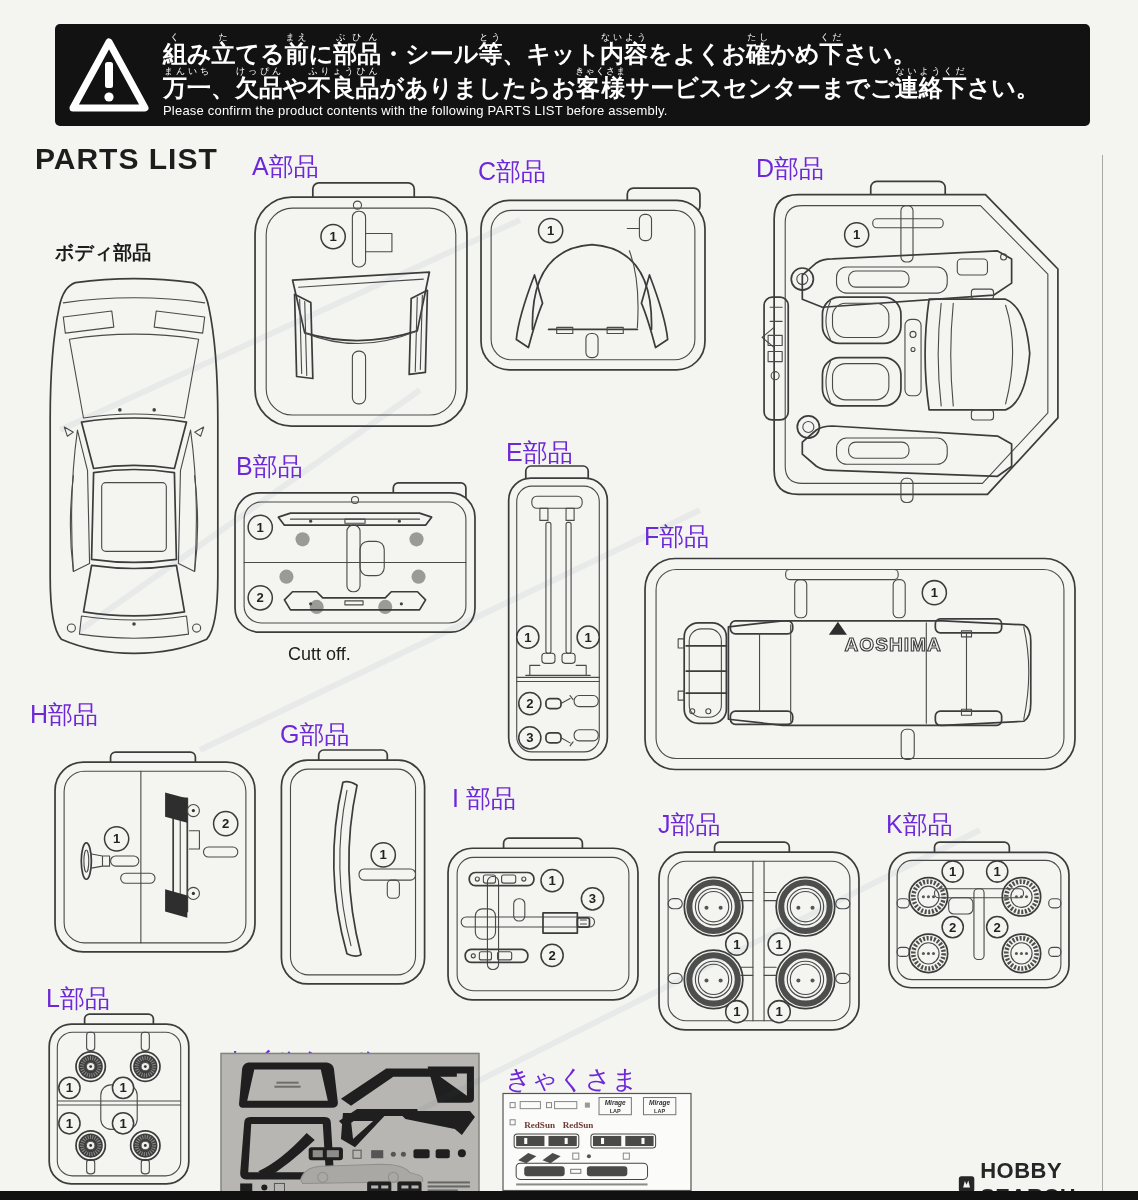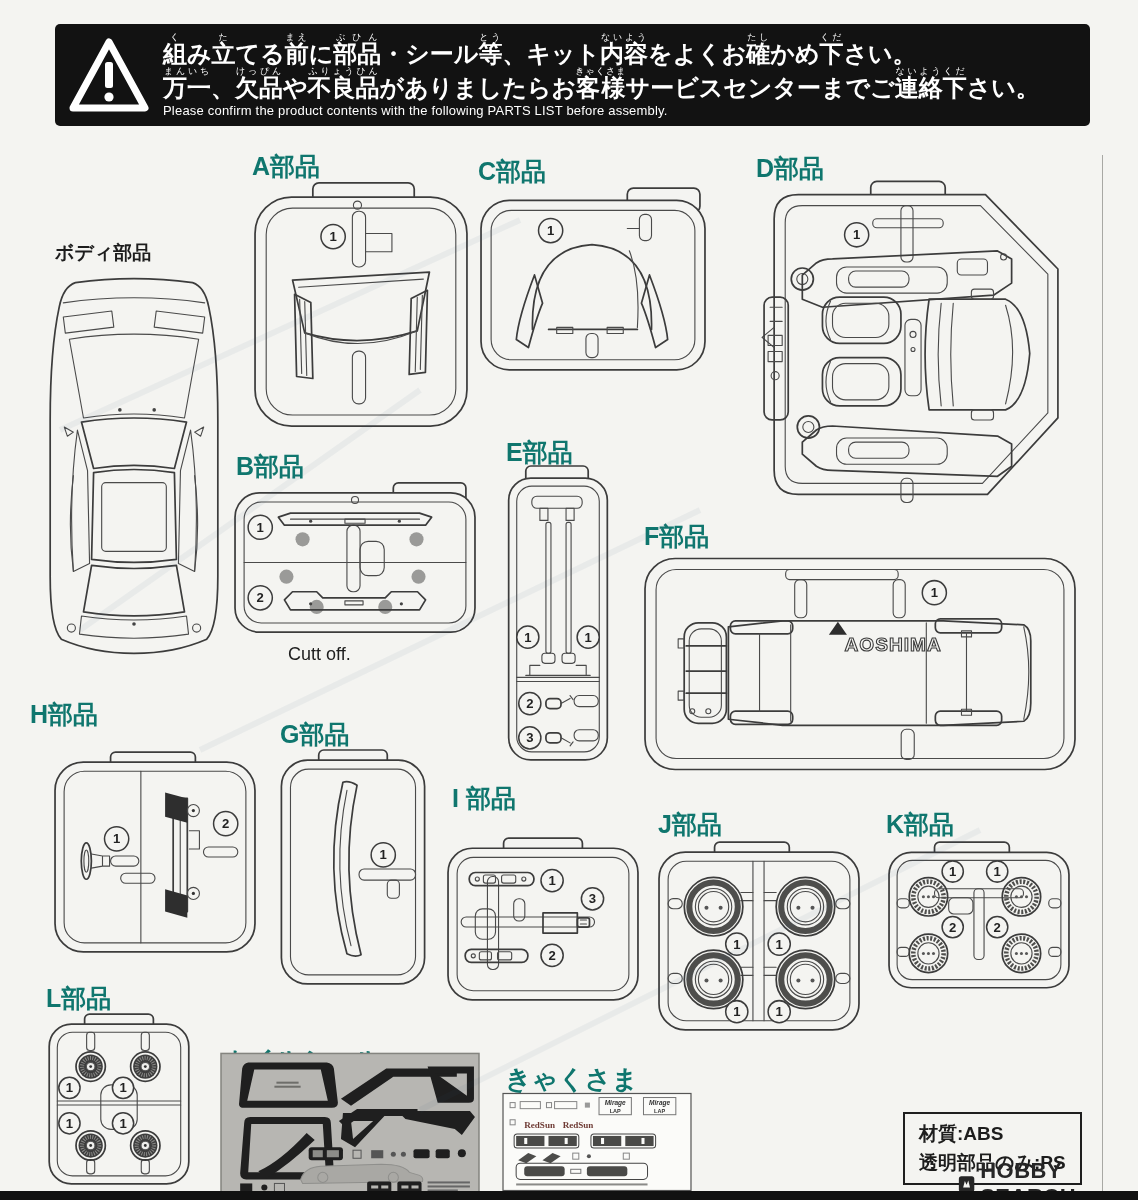--- a/index.html
+++ b/index.html
@@ -11,21 +11,21 @@
   
   .warn-box { background:#121212; border-radius:5px; color:#fff; display:flex; align-items:center; }
   .warn-tri { width:108px; display:flex; justify-content:center; align-items:center; flex:0 0 auto; }
   .warn-text { flex:1; display:flex; flex-direction:column; justify-content:center; white-space:nowrap; }
   .warn-l1, .warn-l2 { font-size:24px; font-weight:700; line-height:1.05; }
   .warn-l3 { font-size:13px; font-weight:400; margin-top:3px; letter-spacing:.2px; }
   ruby rt { font-size:9px; font-weight:400; letter-spacing:1px; }
 
   
   .big-title { font-size:30px; font-weight:700; line-height:1.15; letter-spacing:1px; }
-  .plabel { font-size:25px; font-weight:700; color:#0f766e; white-space:nowrap; }
+  .plabel { font-size:25px; font-weight:400; color:#6d28d9; white-space:nowrap; }
   .sublabel { font-size:19px; font-weight:600; }
   .note-jp { font-size:21px; font-weight:600; white-space:nowrap; }
   .note-en { font-size:18px; font-weight:500; margin-top:2px; }
   .gdot { display:inline-block; width:13px; height:13px; border-radius:50%; background:#9a9a98; margin-right:8px; vertical-align:middle; }
 
   
   svg { display:block; }
   .ln  { fill:none; stroke:#3c3c3c; stroke-width:1.7; stroke-linejoin:round; stroke-linecap:round; }
   .ln2 { fill:none; stroke:#4a4a4a; stroke-width:1.1; stroke-linejoin:round; stroke-linecap:round; }
   .fr  { fill:#f4f4f1; stroke:#3c3c3c; stroke-width:1.7; stroke-linejoin:round; }
@@ -57,20 +57,21 @@
       </svg>
     </div>
     <div class="warn-text">
       <div class="warn-l1"><ruby>組<rt>く</rt></ruby>み<ruby>立<rt>た</rt></ruby>てる<ruby>前<rt>まえ</rt></ruby>に<ruby>部品<rt>ぶひん</rt></ruby>・シール<ruby>等<rt>とう</rt></ruby>、キット<ruby>内容<rt>ないよう</rt></ruby>をよくお<ruby>確<rt>たし</rt></ruby>かめ<ruby>下<rt>くだ</rt></ruby>さい。</div>
       <div class="warn-l2"><ruby>万一<rt>まんいち</rt></ruby>、<ruby>欠品<rt>けっぴん</rt></ruby>や<ruby>不良品<rt>ふりょうひん</rt></ruby>がありましたらお<ruby>客様<rt>きゃくさま</rt></ruby>サービスセンターまでご<ruby>連絡<rt>ないよう</rt></ruby><ruby>下<rt>くだ</rt></ruby>さい。</div>
       <div class="warn-l3">Please confirm the product contents with the following PARTS LIST before assembly.</div>
     </div>
   </div>
 
   <div class="abs big-title" style="left:35px;top:142px;">
+    <div>PARTS LIST</div>
   </div>
 
   <div class="abs sublabel" style="left:55px;top:240px;">ボディ部品</div>
   <svg class="abs" style="left:33px;top:268px;" width="202" height="400" viewBox="0 0 200 395">
     <path class="ln" d="M42 14 Q100 6 158 14 Q170 18 174 38 Q183 80 183 150 L183 305 Q183 355 172 367 Q140 381 100 381 Q60 381 28 367 Q17 355 17 305 L17 150 Q17 80 26 38 Q30 18 42 14 Z"></path>
     <path class="ln2" d="M30 34 Q100 24 170 34"></path>
     <path class="ln2" d="M30 48 L78 42 L80 58 L32 64 Z"></path>
     <path class="ln2" d="M170 48 L122 42 L120 58 L168 64 Z"></path>
     <path class="ln2" d="M36 70 Q100 60 164 70 L150 148 Q100 140 50 148 Z"></path>
     <circle cx="86" cy="140" r="1.8" fill="#444"></circle>
@@ -576,24 +577,20 @@
     <rect x="120" y="60" width="6" height="6" fill="none" stroke="#888" stroke-width="1"></rect>
     <g>
       <rect x="14" y="70" width="130" height="16" rx="4" fill="none" stroke="#444" stroke-width="1"></rect>
       <rect x="22" y="73" width="40" height="10" rx="3" fill="#4a4a48"></rect>
       <rect x="84" y="73" width="40" height="10" rx="3" fill="#4a4a48"></rect>
       <rect x="68" y="76" width="10" height="4" fill="none" stroke="#777" stroke-width="1"></rect>
     </g>
     <rect x="14" y="90" width="130" height="2" fill="#8a8a88"></rect>
   </svg>
 
-  <div class="abs material-box" style="left:903px;top:1112px;">
-    <div>材質:ABS</div>
-    <div>透明部品のみ:PS</div>
-  </div>
 
   <div class="abs watermark" style="left:958px;top:1158px;">
     <svg width="20" height="20" viewBox="0 0 20 20">
       <rect x="1" y="1" width="18" height="18" rx="3" fill="#262626"></rect>
       <path d="M6 14 L8 6.5 L10 11 L12 6 L14 14 Z" fill="#f4f4f1"></path>
     </svg>
     <span>HOBBY SEARCH</span>
   </div>
 
   <div class="abs edge-line" style="left:1102px;top:155px;height:1037px;"></div>

